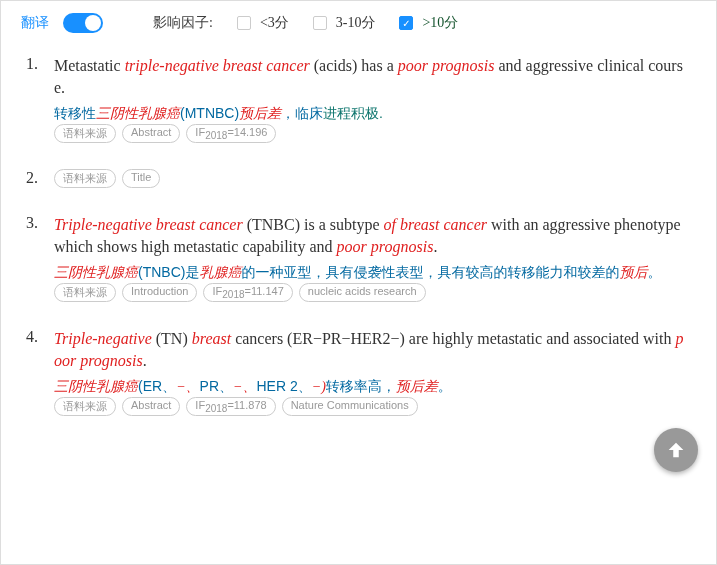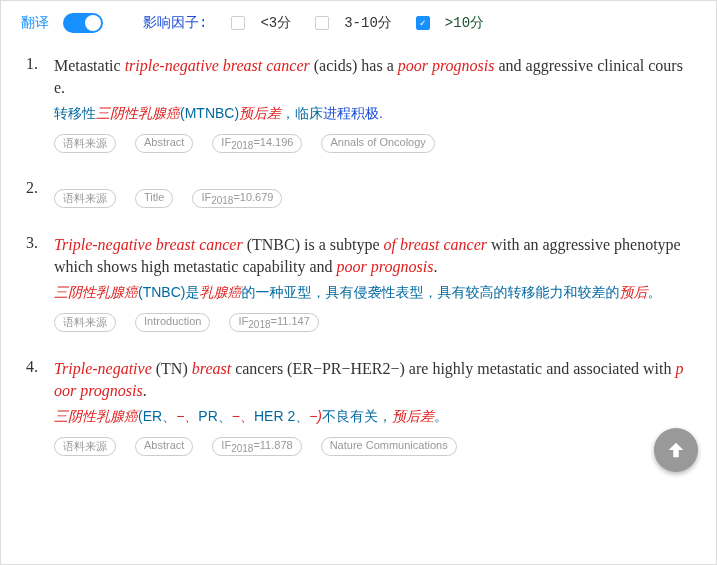--- a/index.html
+++ b/index.html
@@ -10,21 +10,21 @@
       height: 565px;
       position: relative;
       overflow: hidden;
       border: 1px solid #ddd;
     }
     .top-bar {
       display: flex;
       align-items: center;
       padding: 12px 20px;
       gap: 14px;
-      font-family: Liberation Mono, monospace;
+      font-family: Liberation Serif, serif;
       font-size: 14px;
     }
     .translate-label {
       color: #1890ff;
     }
     .toggle {
       width: 40px;
       height: 20px;
       background: #1890ff;
       border-radius: 10px;
@@ -35,27 +35,27 @@
       content: '';
       position: absolute;
       width: 16px;
       height: 16px;
       background: #fff;
       border-radius: 50%;
       top: 2px;
       right: 2px;
     }
     .factor-label {
-      margin-left: 26px;
-      color: #1d4ed8;
+      margin-left: 36px;
+      color: #404040;
     }
     .checkbox-wrap {
       display: flex;
       align-items: center;
-      gap: 15px;
+      gap: 9px;
       cursor: pointer;
       margin-left: 10px;
     }
     .checkbox-box {
       width: 14px;
       height: 14px;
       border: 1px solid #ccc;
       border-radius: 2px;
       display: flex;
       align-items: center;
@@ -93,26 +93,25 @@
       color: #e02020;
       font-style: italic;
     }
     .chinese-text {
       margin-top: 6px;
       font-family: "Microsoft YaHei", sans-serif;
       font-size: 14px;
       line-height: 1.4;
     }
     .ch-blue { color: #0369a1; }
-    .ch-red { color: #e02020; font-style: italic; }
-    .ch-gray { color: #1d4ed8; }
+    .ch-red { color: #e02020; font-style: italic; font-family: Liberation Serif, serif; }
+    .ch-gray { color: #0f766e; }
     .tags {
-      margin-top: 10px;
-      display: flex;
-      gap: 19px;
+      display: flex;
+      gap: 6px;
       flex-wrap: wrap;
     }
     .tag {
       display: inline-block;
       border: 1px solid #ccc;
       border-radius: 10px;
       padding: 1px 8px;
       font-size: 11px;
       color: #999;
       font-family: Arial, "Microsoft YaHei", sans-serif;
@@ -159,51 +158,50 @@
 <div class="entries" id="entries">
     <div class="entry">
       <div class="entry-num">1.</div>
       <div class="entry-body">
         <div class="english-text"><span>Metastatic </span><span class="highlight-red">triple-negative breast cancer</span><span> (acids) has a </span><span class="highlight-red">poor prognosis</span><span> and aggressive clinical course.</span></div>
         <div class="chinese-text"><span class="ch-blue">转移性</span><span class="ch-red">三阴性乳腺癌</span><span class="ch-blue">(MTNBC)</span><span class="ch-red">预后差</span><span class="ch-blue">，临床</span><span class="ch-gray">进程积极.</span></div>
         <div class="tags">
           <span class="tag">语料来源</span>
           <span class="tag">Abstract</span>
           <span class="tag">IF<sub>2018</sub>=14.196</span>
-          <span class="tag">Annals of Oncology</span>
         </div>
       </div>
     </div>
     <div class="entry">
       <div class="entry-num">2.</div>
       <div class="entry-body">
         <div class="tags">
           <span class="tag">语料来源</span>
           <span class="tag">Title</span>
-          <span class="tag">IF<sub>2018</sub>=10.679</span>
         </div>
       </div>
     </div>
     <div class="entry">
       <div class="entry-num">3.</div>
       <div class="entry-body">
         <div class="english-text"><span class="highlight-red">Triple-negative breast cancer</span><span> (TNBC) is a subtype </span><span class="highlight-red">of breast cancer</span><span> with an aggressive phenotype which shows high metastatic capability and </span><span class="highlight-red">poor prognosis</span><span>.</span></div>
         <div class="chinese-text"><span class="ch-red">三阴性乳腺癌</span><span class="ch-blue">(TNBC)是</span><span class="ch-red">乳腺癌</span><span class="ch-blue">的一种亚型，具有侵袭性表型，具有较高的转移能力和较差的</span><span class="ch-red">预后</span><span class="ch-blue">。</span></div>
         <div class="tags">
           <span class="tag">语料来源</span>
           <span class="tag">Introduction</span>
           <span class="tag">IF<sub>2018</sub>=11.147</span>
+          <span class="tag">nucleic acids research</span>
         </div>
       </div>
     </div>
     <div class="entry">
       <div class="entry-num">4.</div>
       <div class="entry-body">
         <div class="english-text"><span class="highlight-red">Triple-negative</span><span> (TN) </span><span class="highlight-red">breast</span><span> cancers (ER−PR−HER2−) are highly metastatic and associated with </span><span class="highlight-red">poor prognosis</span><span>.</span></div>
-        <div class="chinese-text"><span class="ch-red">三阴性乳腺癌</span><span class="ch-blue">(ER、</span><span class="ch-red">−、</span><span class="ch-blue">PR、</span><span class="ch-red">−、</span><span class="ch-blue">HER 2、</span><span class="ch-red">−)</span><span class="ch-blue">不良有关，</span><span class="ch-red">预后差</span><span class="ch-blue">。</span></div>
+        <div class="chinese-text"><span class="ch-red">三阴性乳腺癌</span><span class="ch-blue">(ER、</span><span class="ch-red">−、</span><span class="ch-blue">PR、</span><span class="ch-red">−、</span><span class="ch-blue">HER 2、</span><span class="ch-red">−)</span><span class="ch-blue">转移率高，</span><span class="ch-red">预后差</span><span class="ch-blue">。</span></div>
         <div class="tags">
           <span class="tag">语料来源</span>
           <span class="tag">Abstract</span>
           <span class="tag">IF<sub>2018</sub>=11.878</span>
           <span class="tag">Nature Communications</span>
         </div>
       </div>
     </div>
   </div>
 

